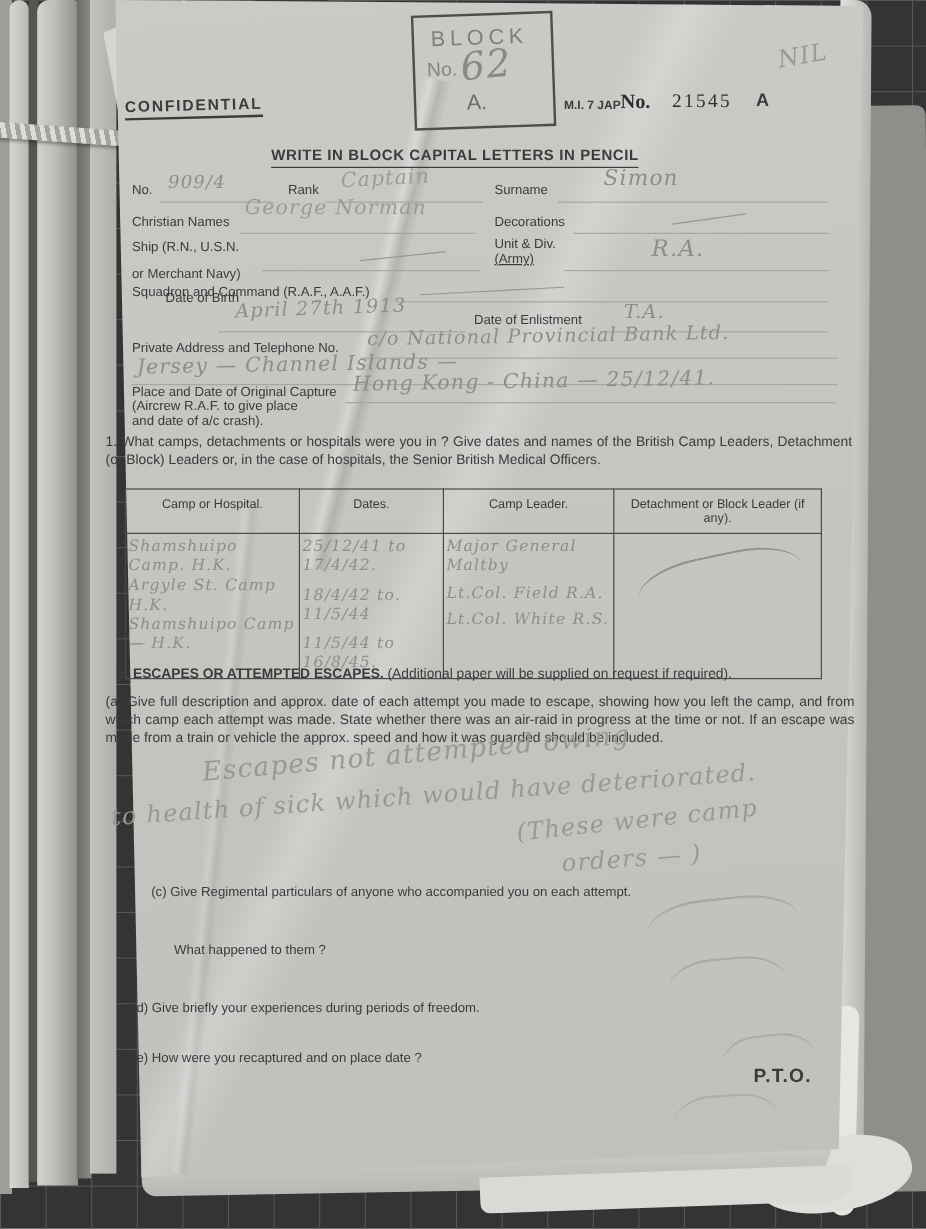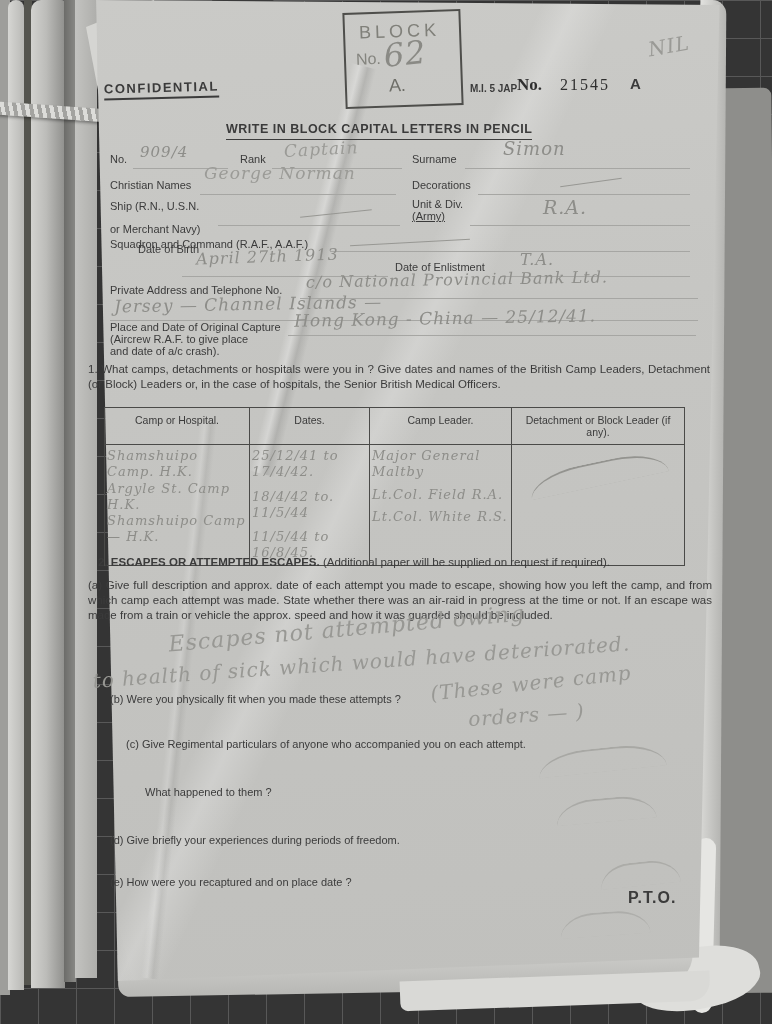--- a/index.html
+++ b/index.html
@@ -68,21 +68,21 @@
 
   <div class="abs printed bold" style="left:104px;top:80px;font-size:13px;letter-spacing:1.5px;border-bottom:2px solid #3b3b3b;padding-bottom:1px;transform:rotate(-1.5deg);">CONFIDENTIAL</div>
 
   <div class="abs" style="left:344px;top:11px;width:114px;height:92px;border:2px solid #4e4e4b;transform:rotate(-2deg);color:#75756f;">
     <div class="abs" style="left:14px;top:8px;font-size:18px;letter-spacing:4px;color:#80807a;">BLOCK</div>
     <div class="abs" style="left:10px;top:36px;font-size:16px;color:#84847e;">No.</div>
     <div class="abs hand" style="left:38px;top:22px;font-size:32px;color:#8a8a85;transform:rotate(-4deg);">62</div>
     <div class="abs" style="left:42px;top:62px;font-size:18px;color:#6e6e68;">A.</div>
   </div>
 
-  <div class="abs printed bold" style="left:470px;top:83px;font-size:10px;">M.I. 5 JAP</div>
+  <div class="abs printed bold" style="left:470px;top:83px;font-size:10px;">M.I. 7 JAP</div>
   <div class="abs" style="left:517px;top:75px;font-family:'Liberation Serif',serif;font-weight:bold;font-size:17px;color:#2f2f2f;">No.</div>
   <div class="abs" style="left:560px;top:76px;font-family:'Liberation Serif',serif;font-size:16px;letter-spacing:2px;color:#2f2f2f;">21545</div>
   <div class="abs printed bold" style="left:630px;top:75px;font-size:15px;">A</div>
   <div class="abs hand" style="left:648px;top:34px;font-size:20px;transform:rotate(-10deg);color:#9a9a96;">NIL</div>
 
   <div class="abs printed bold" style="left:226px;top:122px;font-size:12.5px;letter-spacing:.5px;border-bottom:1.5px solid #3b3b3b;padding-bottom:2px;">WRITE IN BLOCK CAPITAL LETTERS IN PENCIL</div>
 
   <div class="abs printed" style="left:110px;top:153px;">No.</div>
   <div class="abs line" style="left:133px;top:167px;width:95px;"></div>
   <div class="abs hand" style="left:140px;top:143px;font-size:15px;">909/4</div>
@@ -180,21 +180,20 @@
   <div class="abs curve" style="left:528px;top:462px;width:140px;transform:rotate(-12deg);"></div>
 
   <div class="abs" style="left:88px;top:556px;width:625px;font-size:11.5px;color:#3b3b3b;margin-left:10px;">
     <span class="bold">2.   ESCAPES OR ATTEMPTED ESCAPES.</span><span>   (Additional paper will be supplied on request if required).</span>
   </div>
   <div class="abs para" style="left:88px;top:578px;width:624px;">(a)   Give full description and approx. date of each attempt you made to escape, showing how you left the camp, and from which camp each attempt was made.   State whether there was an air-raid in progress at the time or not.   If an escape was made from a train or vehicle the approx. speed and how it was guarded should be included.</div>
 
   <div class="abs hand" style="left:168px;top:616px;font-size:22px;transform:rotate(-5deg);color:#989894;">Escapes not attempted owing</div>
   <div class="abs hand" style="left:92px;top:650px;font-size:20px;transform:rotate(-4deg);color:#989894;">to health of sick which would have deteriorated.</div>
 
-  <div class="abs printed" style="left:110px;top:693px;">(b)   Were you physically fit when you made these attempts ?</div>
   <div class="abs hand" style="left:430px;top:671px;font-size:20px;transform:rotate(-6deg);color:#989894;">(These were camp</div>
   <div class="abs hand" style="left:468px;top:703px;font-size:20px;transform:rotate(-4deg);color:#989894;">orders — )</div>
 
   <div class="abs printed" style="left:110px;top:738px;margin-left:16px;">(c)   Give Regimental particulars of anyone who accompanied you on each attempt.</div>
   <div class="abs curve" style="left:538px;top:748px;width:128px;transform:rotate(-6deg);opacity:.55;"></div>
 
   <div class="abs printed" style="left:145px;top:786px;">What happened to them ?</div>
   <div class="abs curve" style="left:556px;top:798px;width:100px;transform:rotate(-5deg);opacity:.5;"></div>
 
   <div class="abs printed" style="left:110px;top:834px;">(d)   Give briefly your experiences during periods of freedom.</div>

